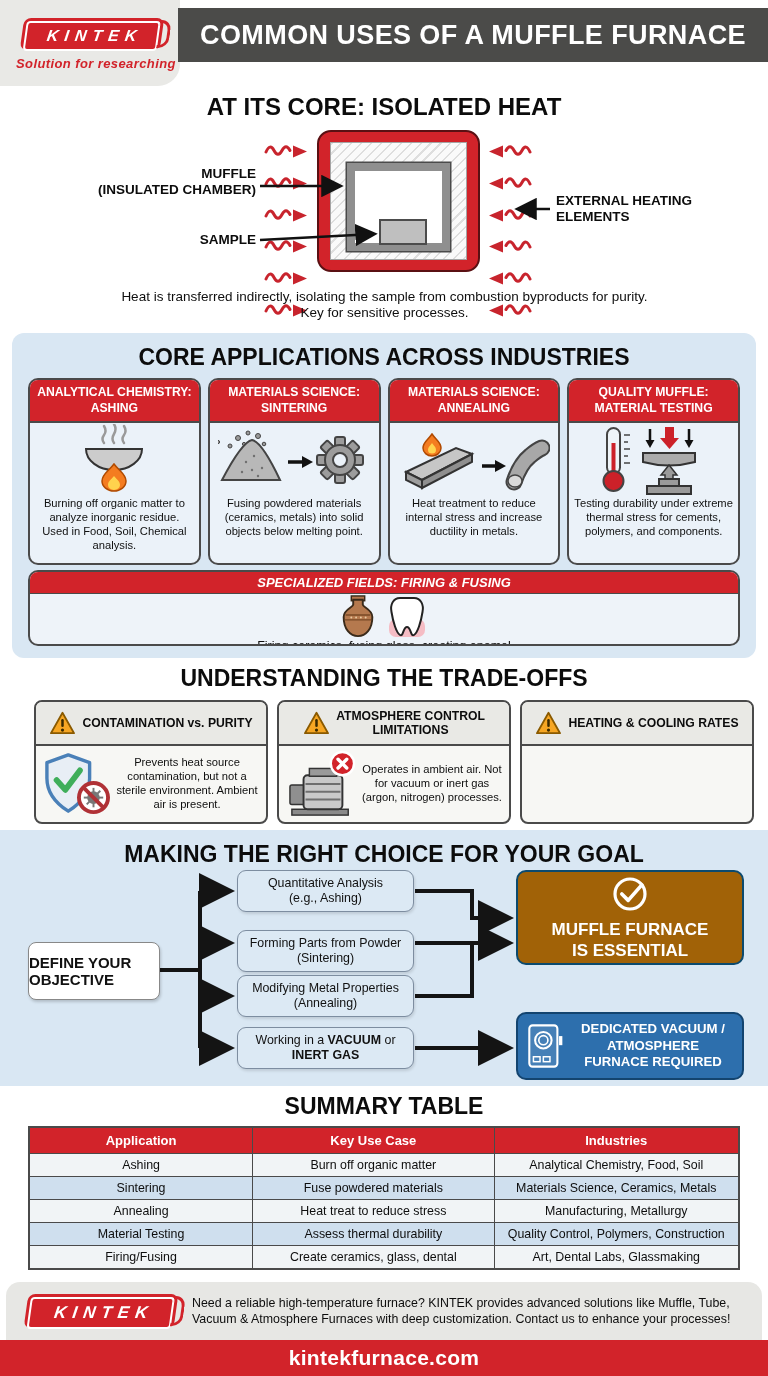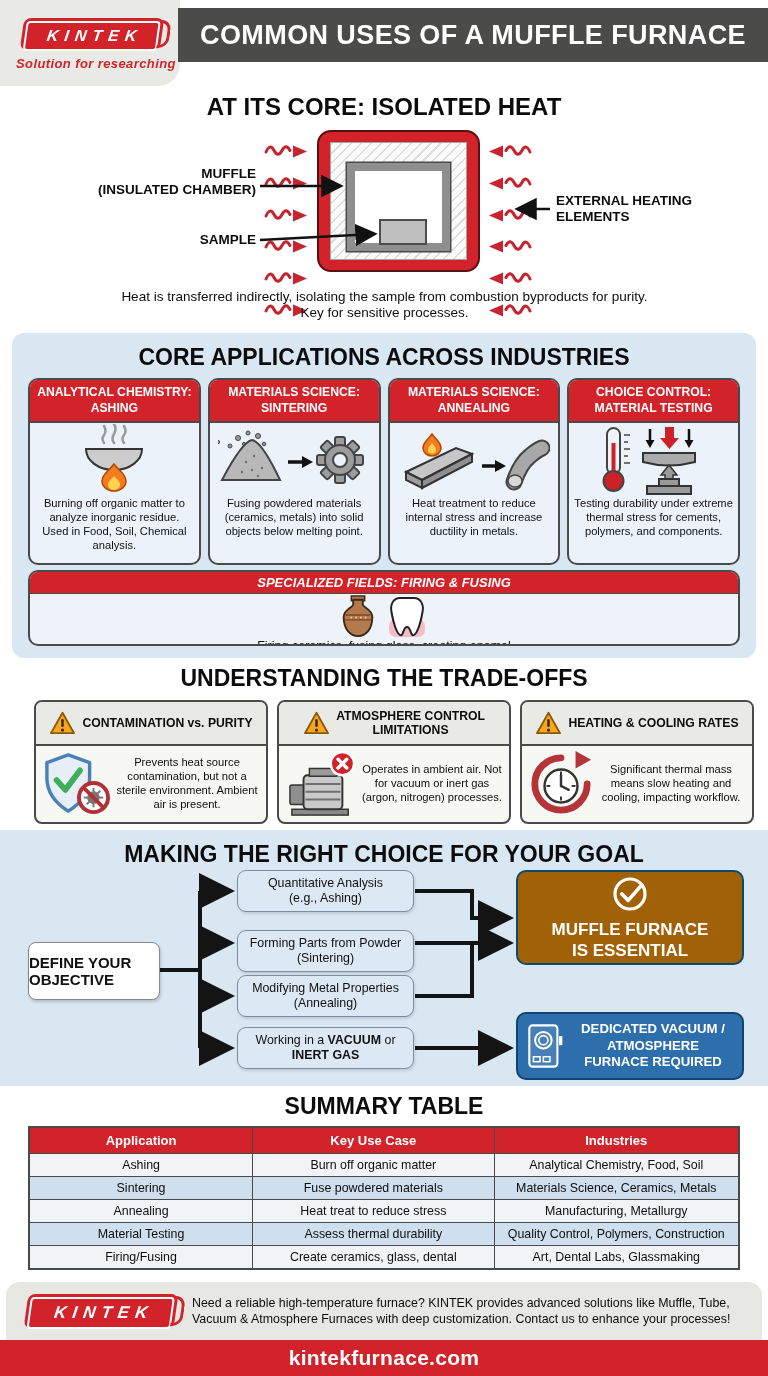--- a/index.html
+++ b/index.html
@@ -274,21 +274,21 @@
           <path d="M116,54 Q122,36 132,28 Q139,22 144,20" stroke="#444" stroke-width="17" fill="none" stroke-linecap="round"></path>
           <path d="M116,54 Q122,36 132,28 Q139,22 144,20" stroke="#a8a8a8" stroke-width="13" fill="none" stroke-linecap="round"></path>
           <ellipse cx="117" cy="53" rx="7" ry="6" fill="#d9d9d9" stroke="#444" stroke-width="1.5"></ellipse>
         </svg>
       </div>
       <div class="app-card-text">Heat treatment to reduce internal stress and increase ductility in metals.</div>
     </div>
 
     <div class="app-card">
       <div class="app-card-header">
-        <span>CHOICE CONTROL:</span>
+        <span>QUALITY MUFFLE:</span>
         <span>MATERIAL TESTING</span>
       </div>
       <div class="app-card-icon">
         <svg width="122" height="70" viewBox="0 0 122 70">
           <rect x="14" y="3" width="13" height="46" rx="6.5" fill="#eef4f8" stroke="#444" stroke-width="2"></rect>
           <rect x="18.5" y="18" width="4" height="30" fill="#cc2129"></rect>
           <circle cx="20.5" cy="56" r="10" fill="#cc2129" stroke="#444" stroke-width="2"></circle>
           <g stroke="#444" stroke-width="1.5">
               <line x1="31" y1="10" x2="37" y2="10"></line>
               <line x1="31" y1="17" x2="35" y2="17"></line>
@@ -413,36 +413,20 @@
     </div>
 
     <div class="to-card">
       <div class="to-header">
         <svg width="27" height="24" viewBox="0 0 30 27">
             <path d="M15,2 L28,25 L2,25 Z" fill="#f6a623" stroke="#8a5a00" stroke-width="2" stroke-linejoin="round"></path>
             <rect x="13.6" y="9" width="2.8" height="9" rx="1.4" fill="#3a2a00"></rect>
             <circle cx="15" cy="21.5" r="1.8" fill="#3a2a00"></circle>
           </svg>
         <span class="to-card-title">HEATING &amp; COOLING RATES</span>
-      </div>
-      <div class="to-body">
-        <svg width="64" height="66" viewBox="0 0 66 68">
-          <path d="M33,7 A27,27 0 1 0 60,34" stroke="#b5343a" stroke-width="7" fill="none" stroke-linecap="round"></path>
-          <polygon points="48,0 64,9 48,18" fill="#b5343a"></polygon>
-          <circle cx="33" cy="36" r="17" fill="#fff" stroke="#333" stroke-width="2.5"></circle>
-          <g stroke="#333" stroke-width="2">
-              <line x1="33" y1="21" x2="33" y2="25"></line>
-              <line x1="33" y1="47" x2="33" y2="51"></line>
-              <line x1="18" y1="36" x2="22" y2="36"></line>
-              <line x1="44" y1="36" x2="48" y2="36"></line>
-            </g>
-          <line x1="33" y1="36" x2="33" y2="25" stroke="#333" stroke-width="2.5" stroke-linecap="round"></line>
-          <line x1="33" y1="36" x2="41" y2="40" stroke="#333" stroke-width="2.5" stroke-linecap="round"></line>
-        </svg>
-        <div class="to-text">Significant thermal mass means slow heating and cooling, impacting workflow.</div>
       </div>
     </div>
   </div>
 </div>
 
 <div class="sec choice">
   <div class="blue-title">MAKING THE RIGHT CHOICE FOR YOUR GOAL</div>
 
   <svg class="flow-arrows" width="768" height="256" viewBox="0 0 768 256">
     <defs>

